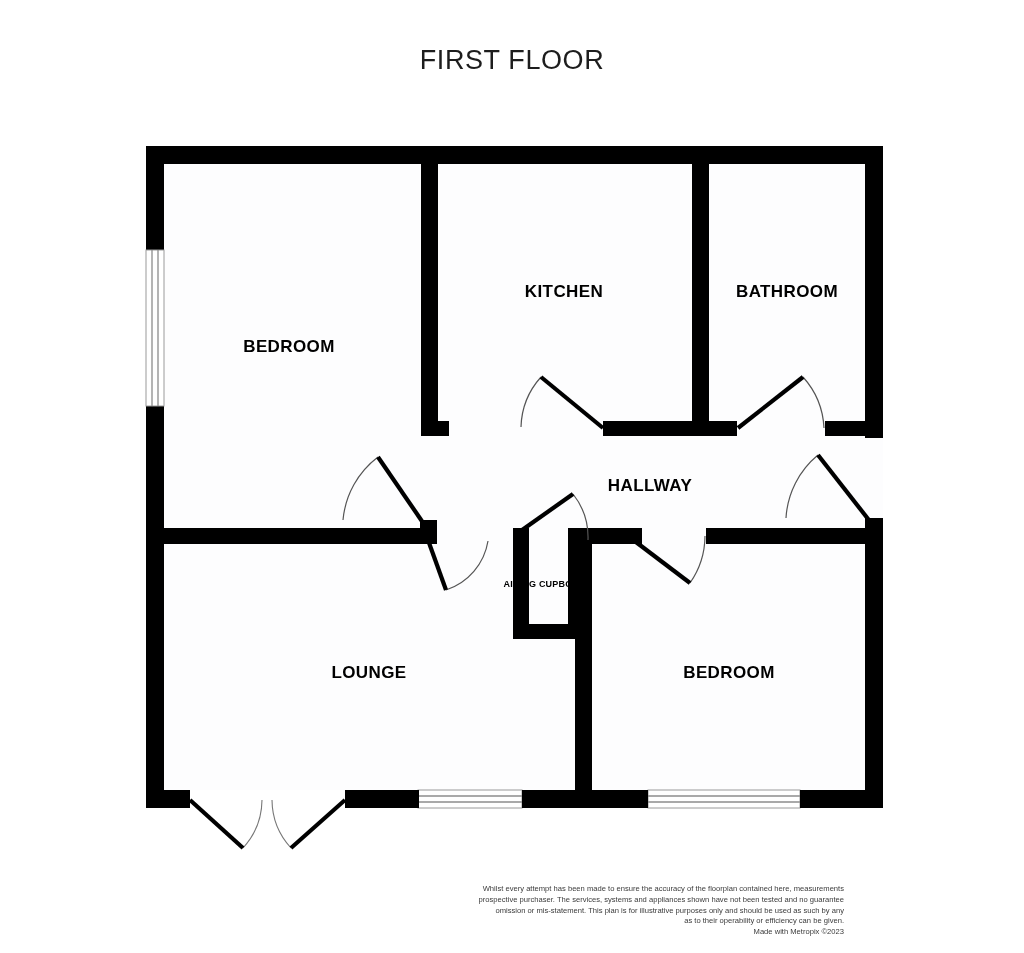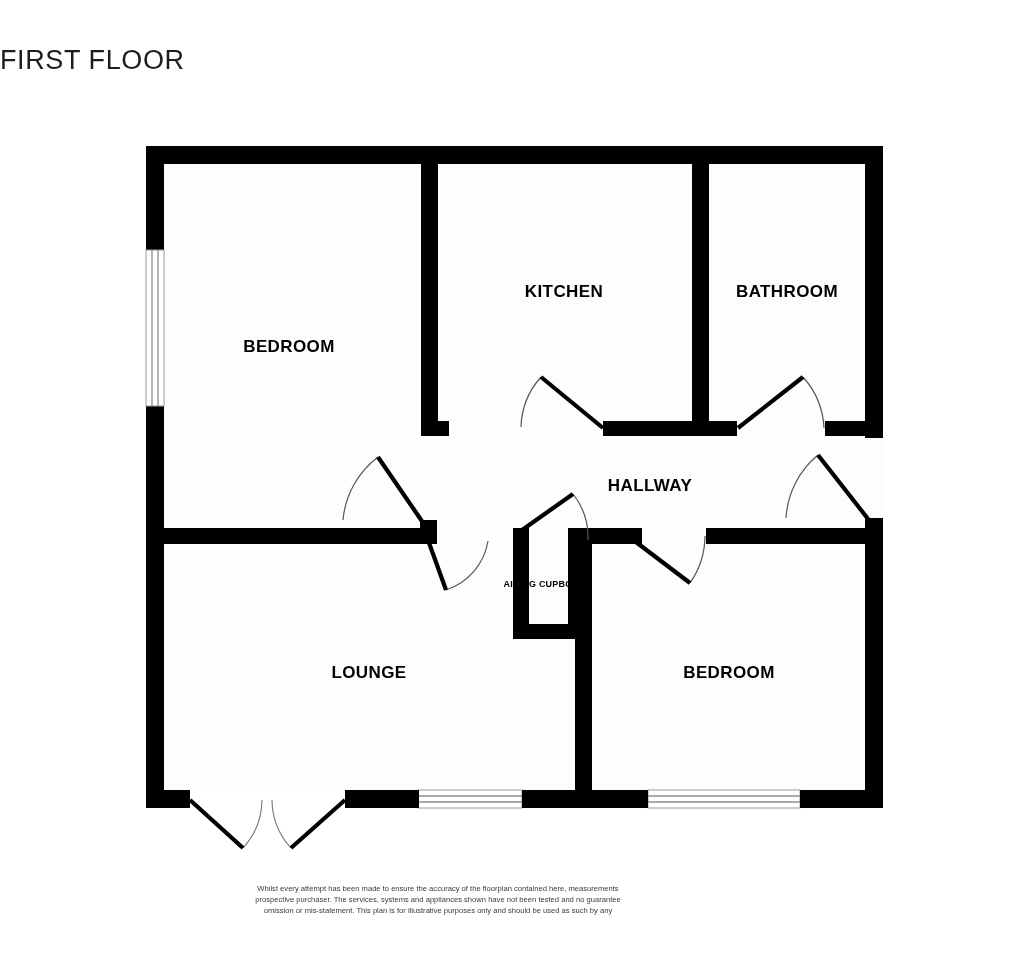--- a/index.html
+++ b/index.html
@@ -20,20 +20,21 @@
     position: relative;
     width: 1024px;
     height: 953px;
     background: #ffffff;
   }
   #floorplan-title {
     position: absolute;
     left: 0;
     top: 45px;
     width: 1024px;
+    text-align: center;
     font-size: 27px;
     font-weight: 400;
     letter-spacing: 0.6px;
     color: #1d1d1d;
     font-family: "Liberation Sans", sans-serif;
   }
   #plan-svg-wrap {
     position: absolute;
     left: 0;
     top: 0;
@@ -54,24 +55,24 @@
   .cupboard-label {
     font-family: "Liberation Sans", sans-serif;
     font-weight: bold;
     font-size: 9px;
     fill: #000000;
     text-anchor: middle;
     letter-spacing: 0.2px;
   }
   #disclaimer {
     position: absolute;
-    left: 16px;
+    left: 0;
     top: 884px;
     width: 844px;
-    text-align: center;
+    text-align: right;
     font-size: 7.6px;
     line-height: 1.42;
     color: #3a3a3a;
     font-family: "Liberation Sans", sans-serif;
   }
   #disclaimer p {
     margin: 0;
     padding: 0;
   }
   #disclaimer .credit {
@@ -234,15 +235,17 @@
         <rect x="568" y="560" width="16" height="40" fill="#000000"></rect>
       </g>
 
     </svg>
   </div>
 
   <div id="disclaimer">
     <p>Whilst every attempt has been made to ensure the accuracy of the floorplan contained here, measurements</p>
     <p>prospective purchaser. The services, systems and appliances shown have not been tested and no guarantee</p>
     <p>omission or mis-statement. This plan is for illustrative purposes only and should be used as such by any</p>
+    <p>as to their operability or efficiency can be given.</p>
+    <p class="credit">Made with Metropix ©2023</p>
   </div>
 
 </div>
 
 </body></html>

